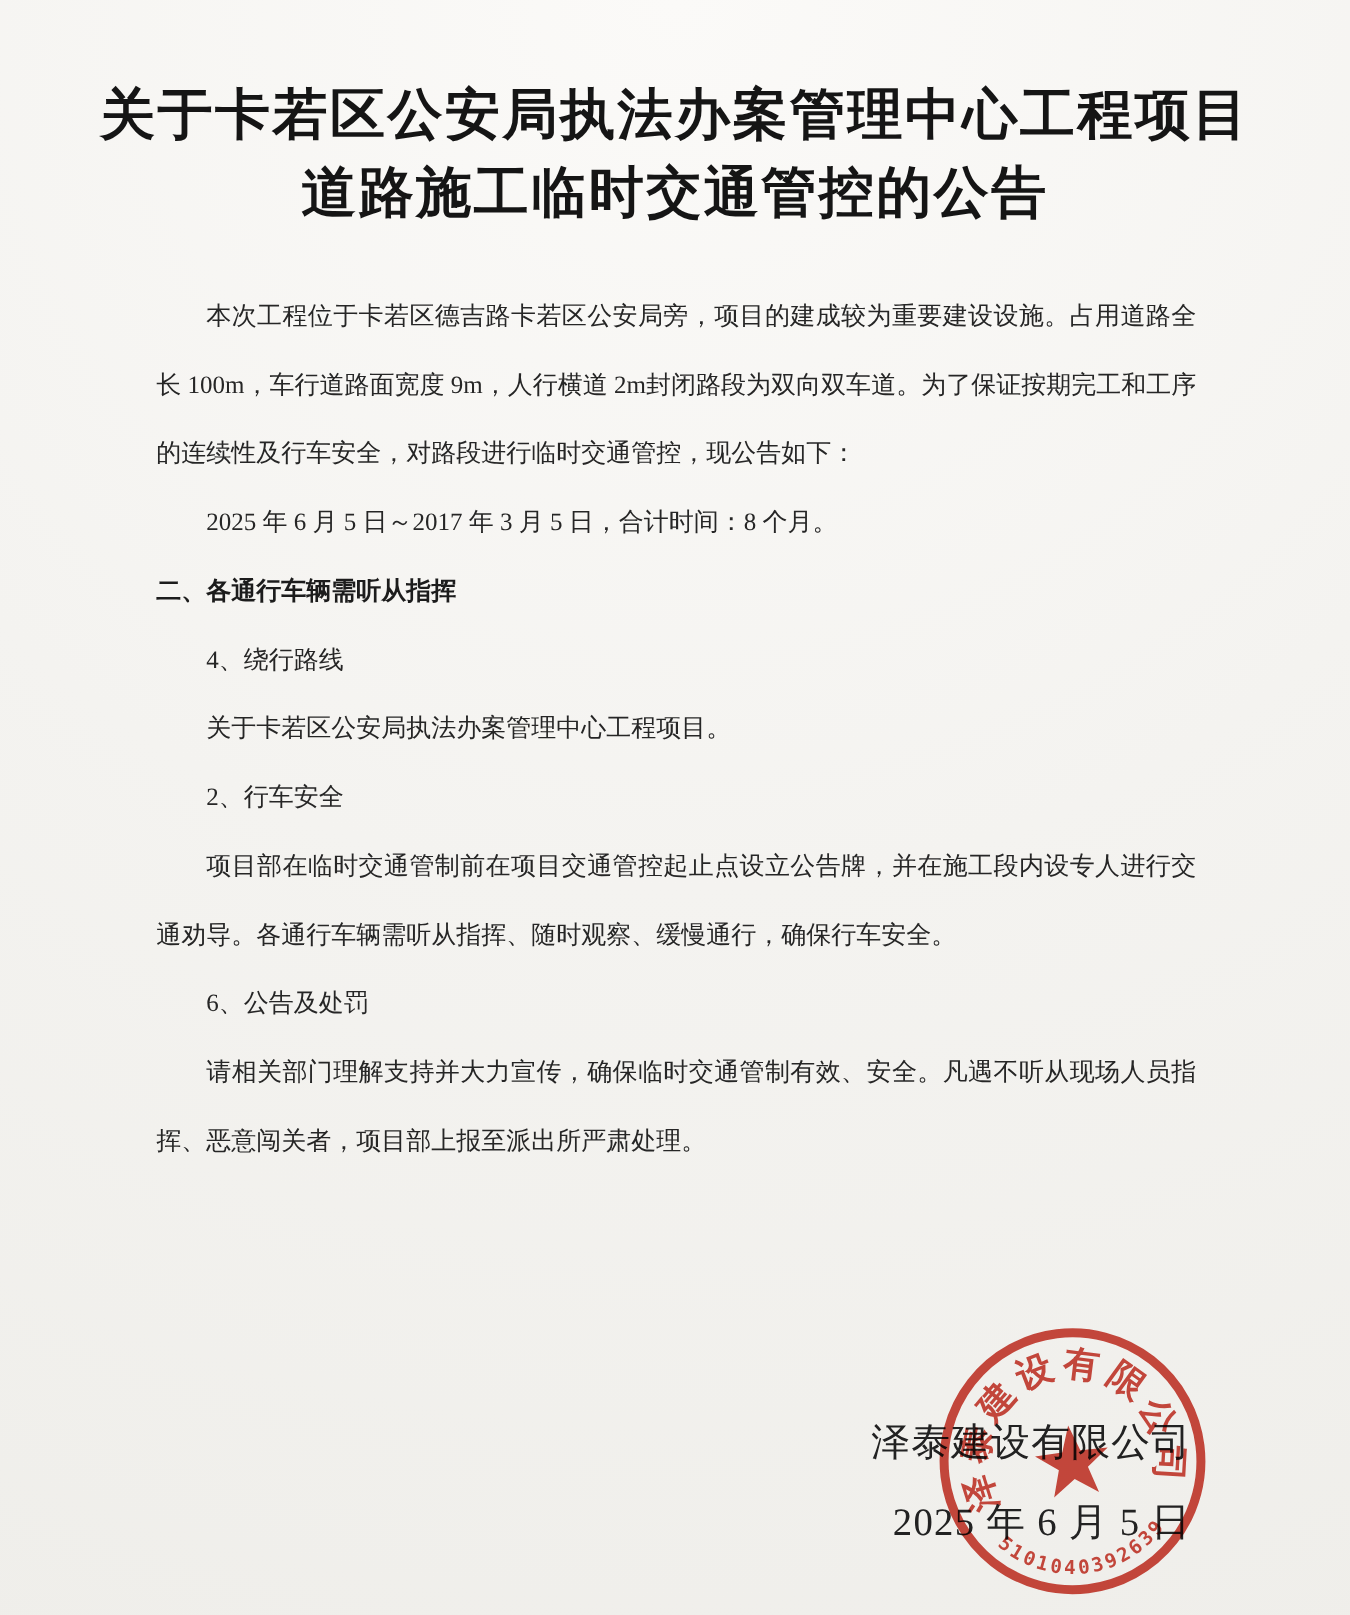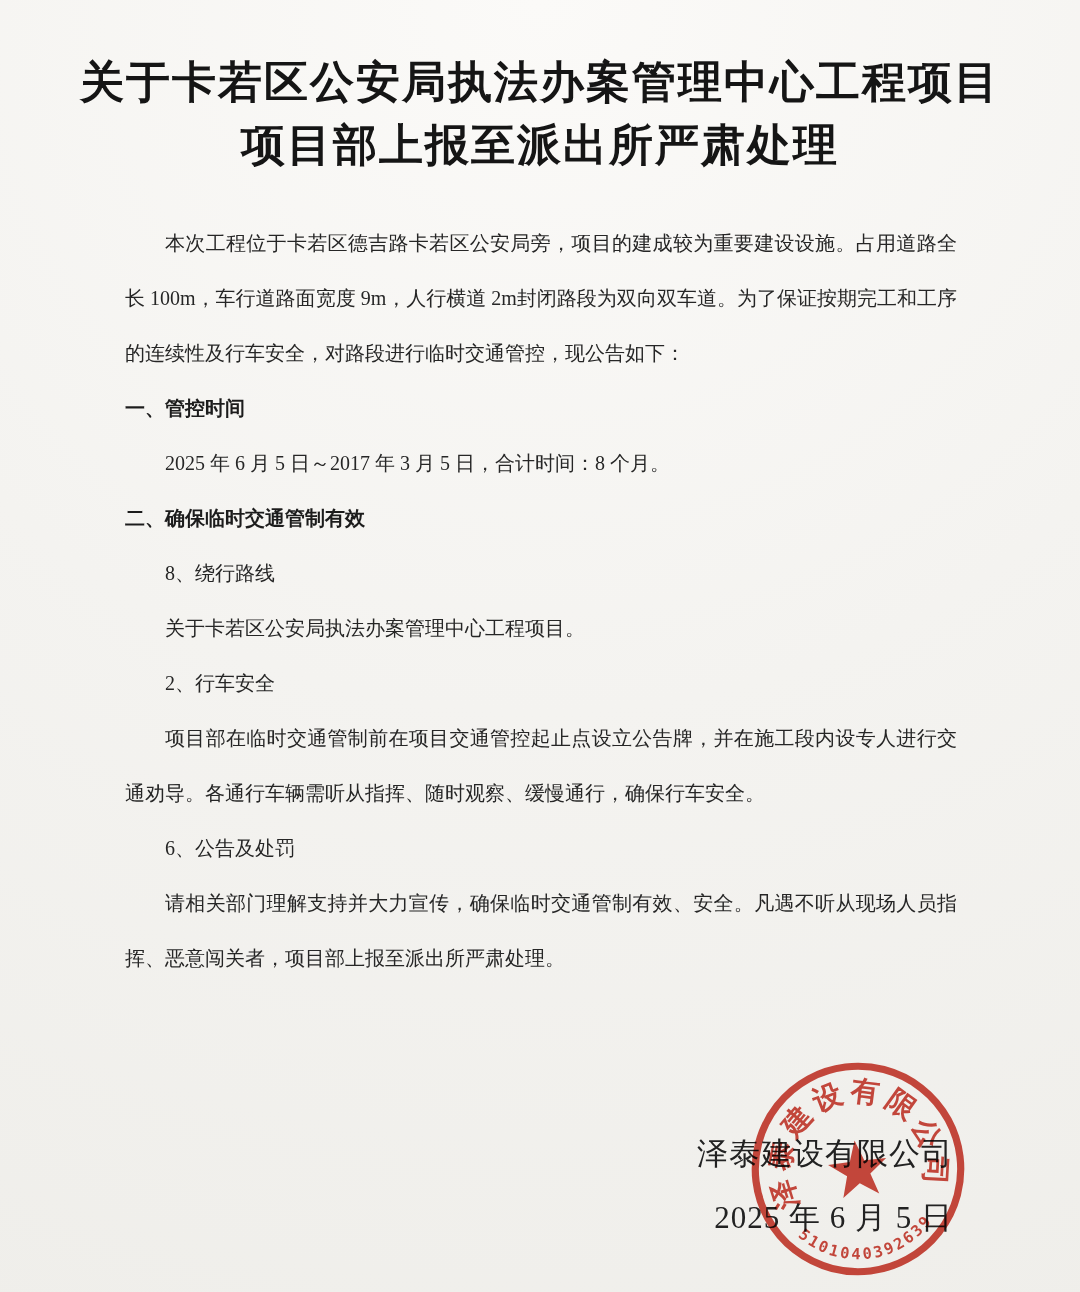--- a/index.html
+++ b/index.html
@@ -7,21 +7,21 @@
     position:relative;
     width:1080px;height:1292px;
     margin:0 auto;
     overflow:hidden;
     background:
       radial-gradient(140% 110% at 50% 0%, #fbfaf8 0%, #f4f3f0 50%, #efeeea 100%);
     color:var(--text-color,#262626);
     font-family:"Liberation Serif", serif;
   }
   .title{
-    margin:2px;
+    margin:12px;
     padding-top:48px;
     text-align:center;
     font-family:"Liberation Sans", sans-serif;
     font-weight:800;
     font-size:44px;
     line-height:63px;
     letter-spacing:2px;
     color:#151515;
   }
   .title .tline{display:block;}
@@ -72,29 +72,28 @@
     letter-spacing:2.5px;
   }
 </style>
 </head>
 <body>
 
 <div class="page">
 
   <h1 class="title">
     <span class="tline">关于卡若区公安局执法办案管理中心工程项目</span>
-    <span class="tline">项目部上报至派出所严肃处理</span>
+    <span class="tline">道路施工临时交通管控的公告</span>
   </h1>
 
   <div class="doc-body">
     <p class="indent">本次工程位于卡若区德吉路卡若区公安局旁，项目的建成较为重要建设设施。占用道路全长 100m，车行道路面宽度 9m，人行横道 2m封闭路段为双向双车道。为了保证按期完工和工序的连续性及行车安全，对路段进行临时交通管控，现公告如下：</p>
-    <p class="sec-heading">一、管控时间</p>
     <p class="indent">2025 年 6 月 5 日～2017 年 3 月 5 日，合计时间：8 个月。</p>
-    <p class="sec-heading">二、确保临时交通管制有效</p>
-    <p class="indent">8、绕行路线</p>
+    <p class="sec-heading">二、各通行车辆需听从指挥</p>
+    <p class="indent">4、绕行路线</p>
     <p class="indent">关于卡若区公安局执法办案管理中心工程项目。</p>
     <p class="indent">2、行车安全</p>
     <p class="indent">项目部在临时交通管制前在项目交通管控起止点设立公告牌，并在施工段内设专人进行交通劝导。各通行车辆需听从指挥、随时观察、缓慢通行，确保行车安全。</p>
     <p class="indent">6、公告及处罚</p>
     <p class="indent">请相关部门理解支持并大力宣传，确保临时交通管制有效、安全。凡遇不听从现场人员指挥、恶意闯关者，项目部上报至派出所严肃处理。</p>
   </div>
 
   <div class="signature">
     <div>泽泰建设有限公司</div>
     <div>2025 年 6 月 5 日</div>

